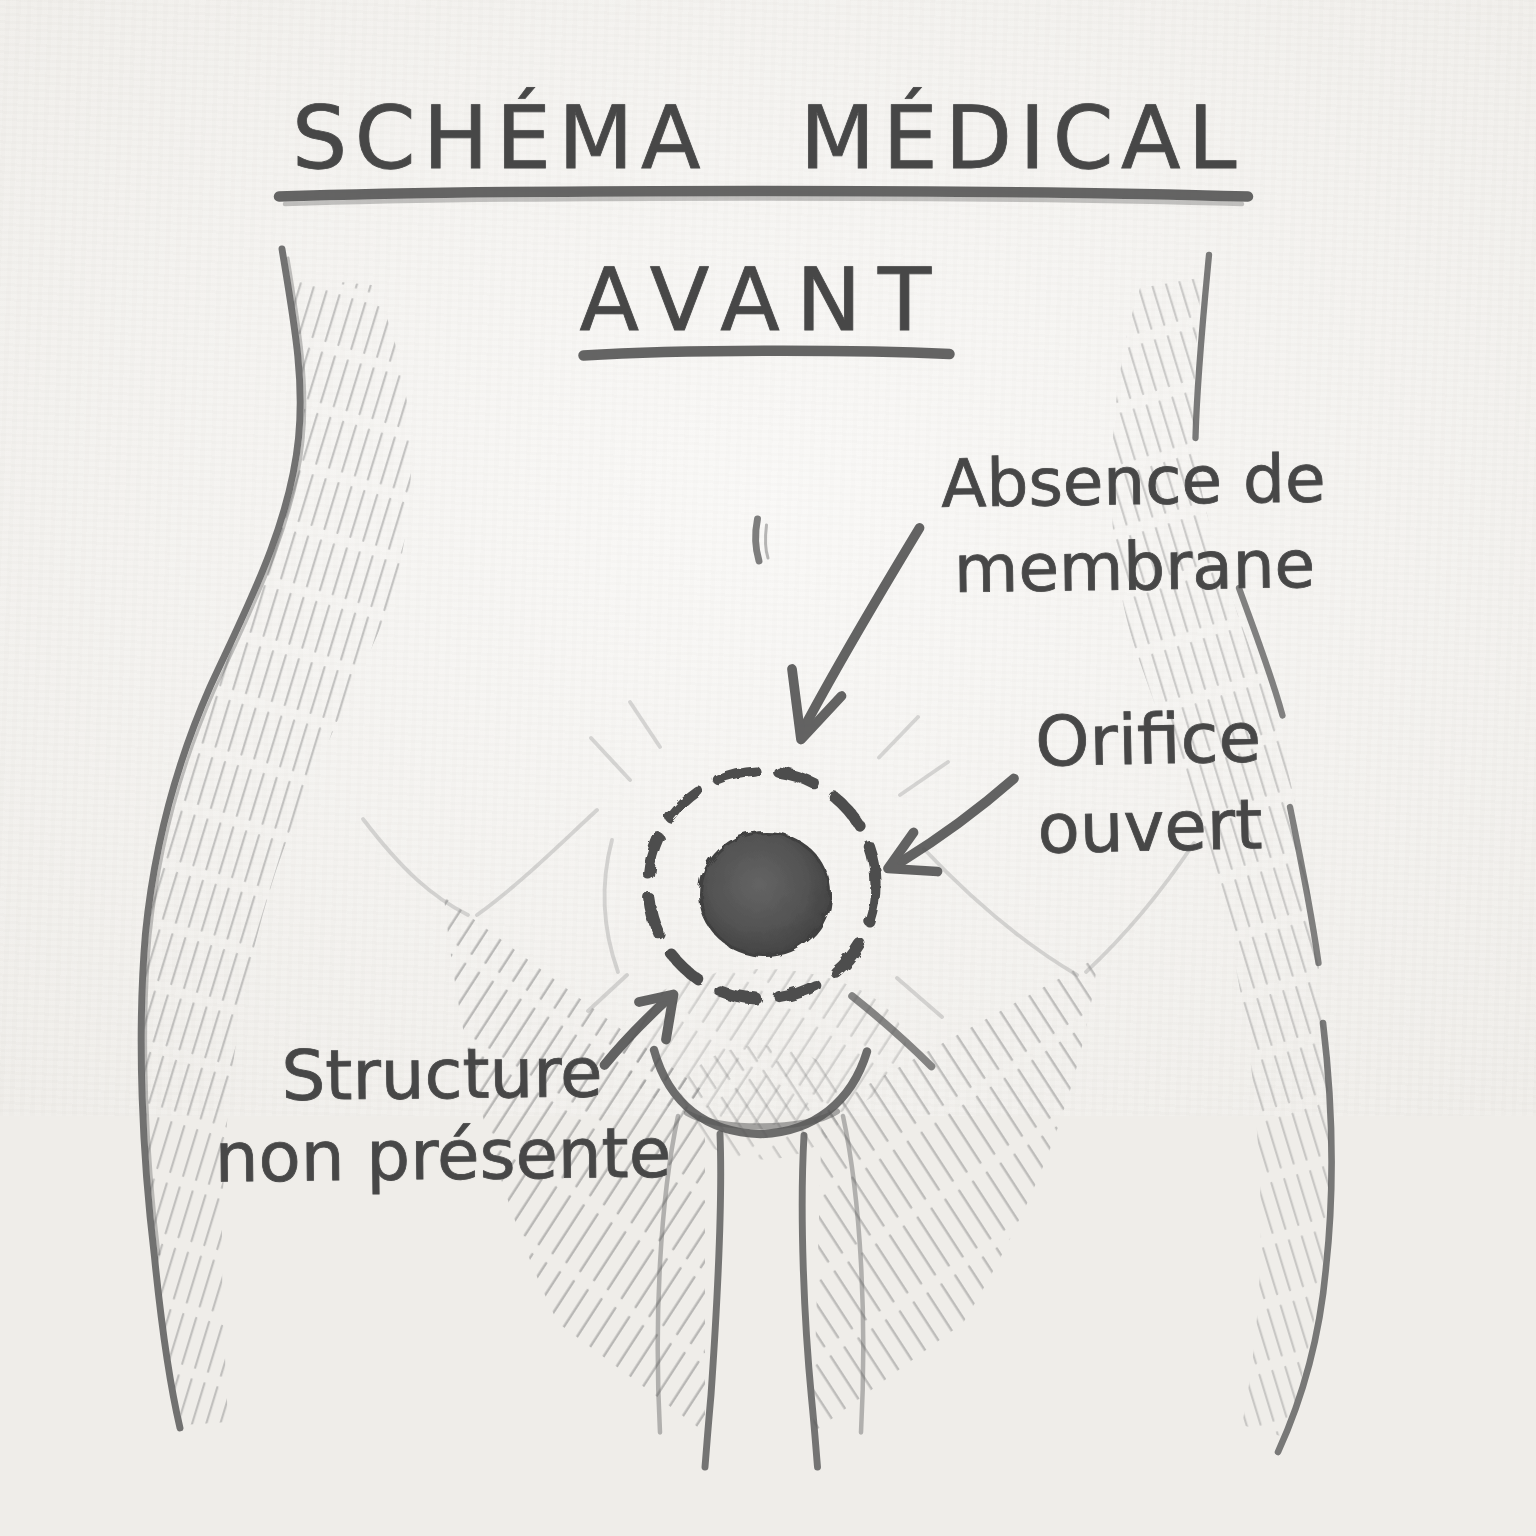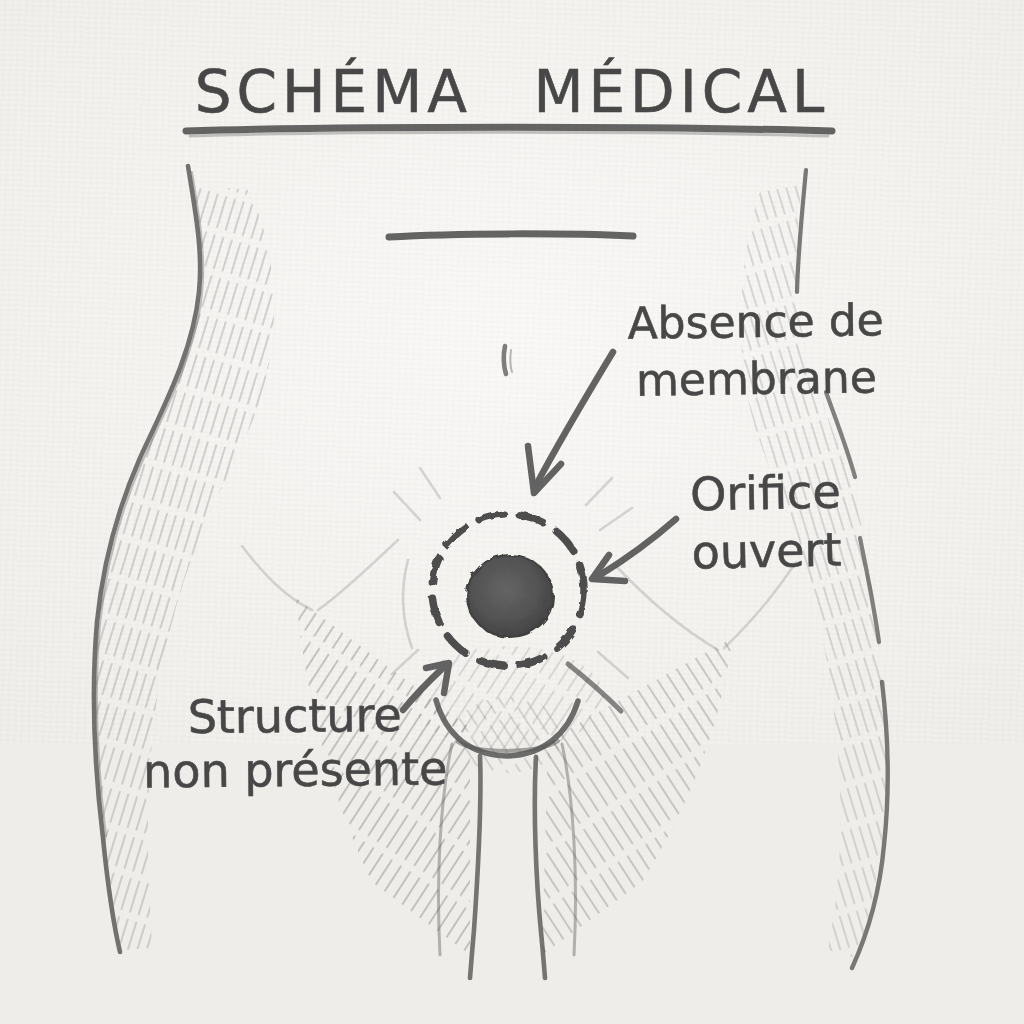--- a/index.html
+++ b/index.html
@@ -143,20 +143,21 @@
       <path d="M676,519 C652,540 626,559 600,575"></path>
       <path d="M609,555 L592,579 L625,581"></path>
     </g>
     <g stroke="#4f4f4f" stroke-width="6.5" opacity=".88">
       <path d="M403,710 C416,694 430,680 444,667"></path>
       <path d="M426,668 L449,663 L444,693"></path>
     </g>
   </svg>
 
   <div class="hand title">SCHÉMA MÉDICAL</div>
+  <div class="hand subtitle">AVANT</div>
 
   <div class="hand lbl-absence">
     <span class="ln">Absence de</span>
     <span class="ln">membrane</span>
   </div>
 
   <div class="hand lbl-orifice">
     <span class="ln">Orifice</span>
     <span class="ln">ouvert</span>
   </div>

